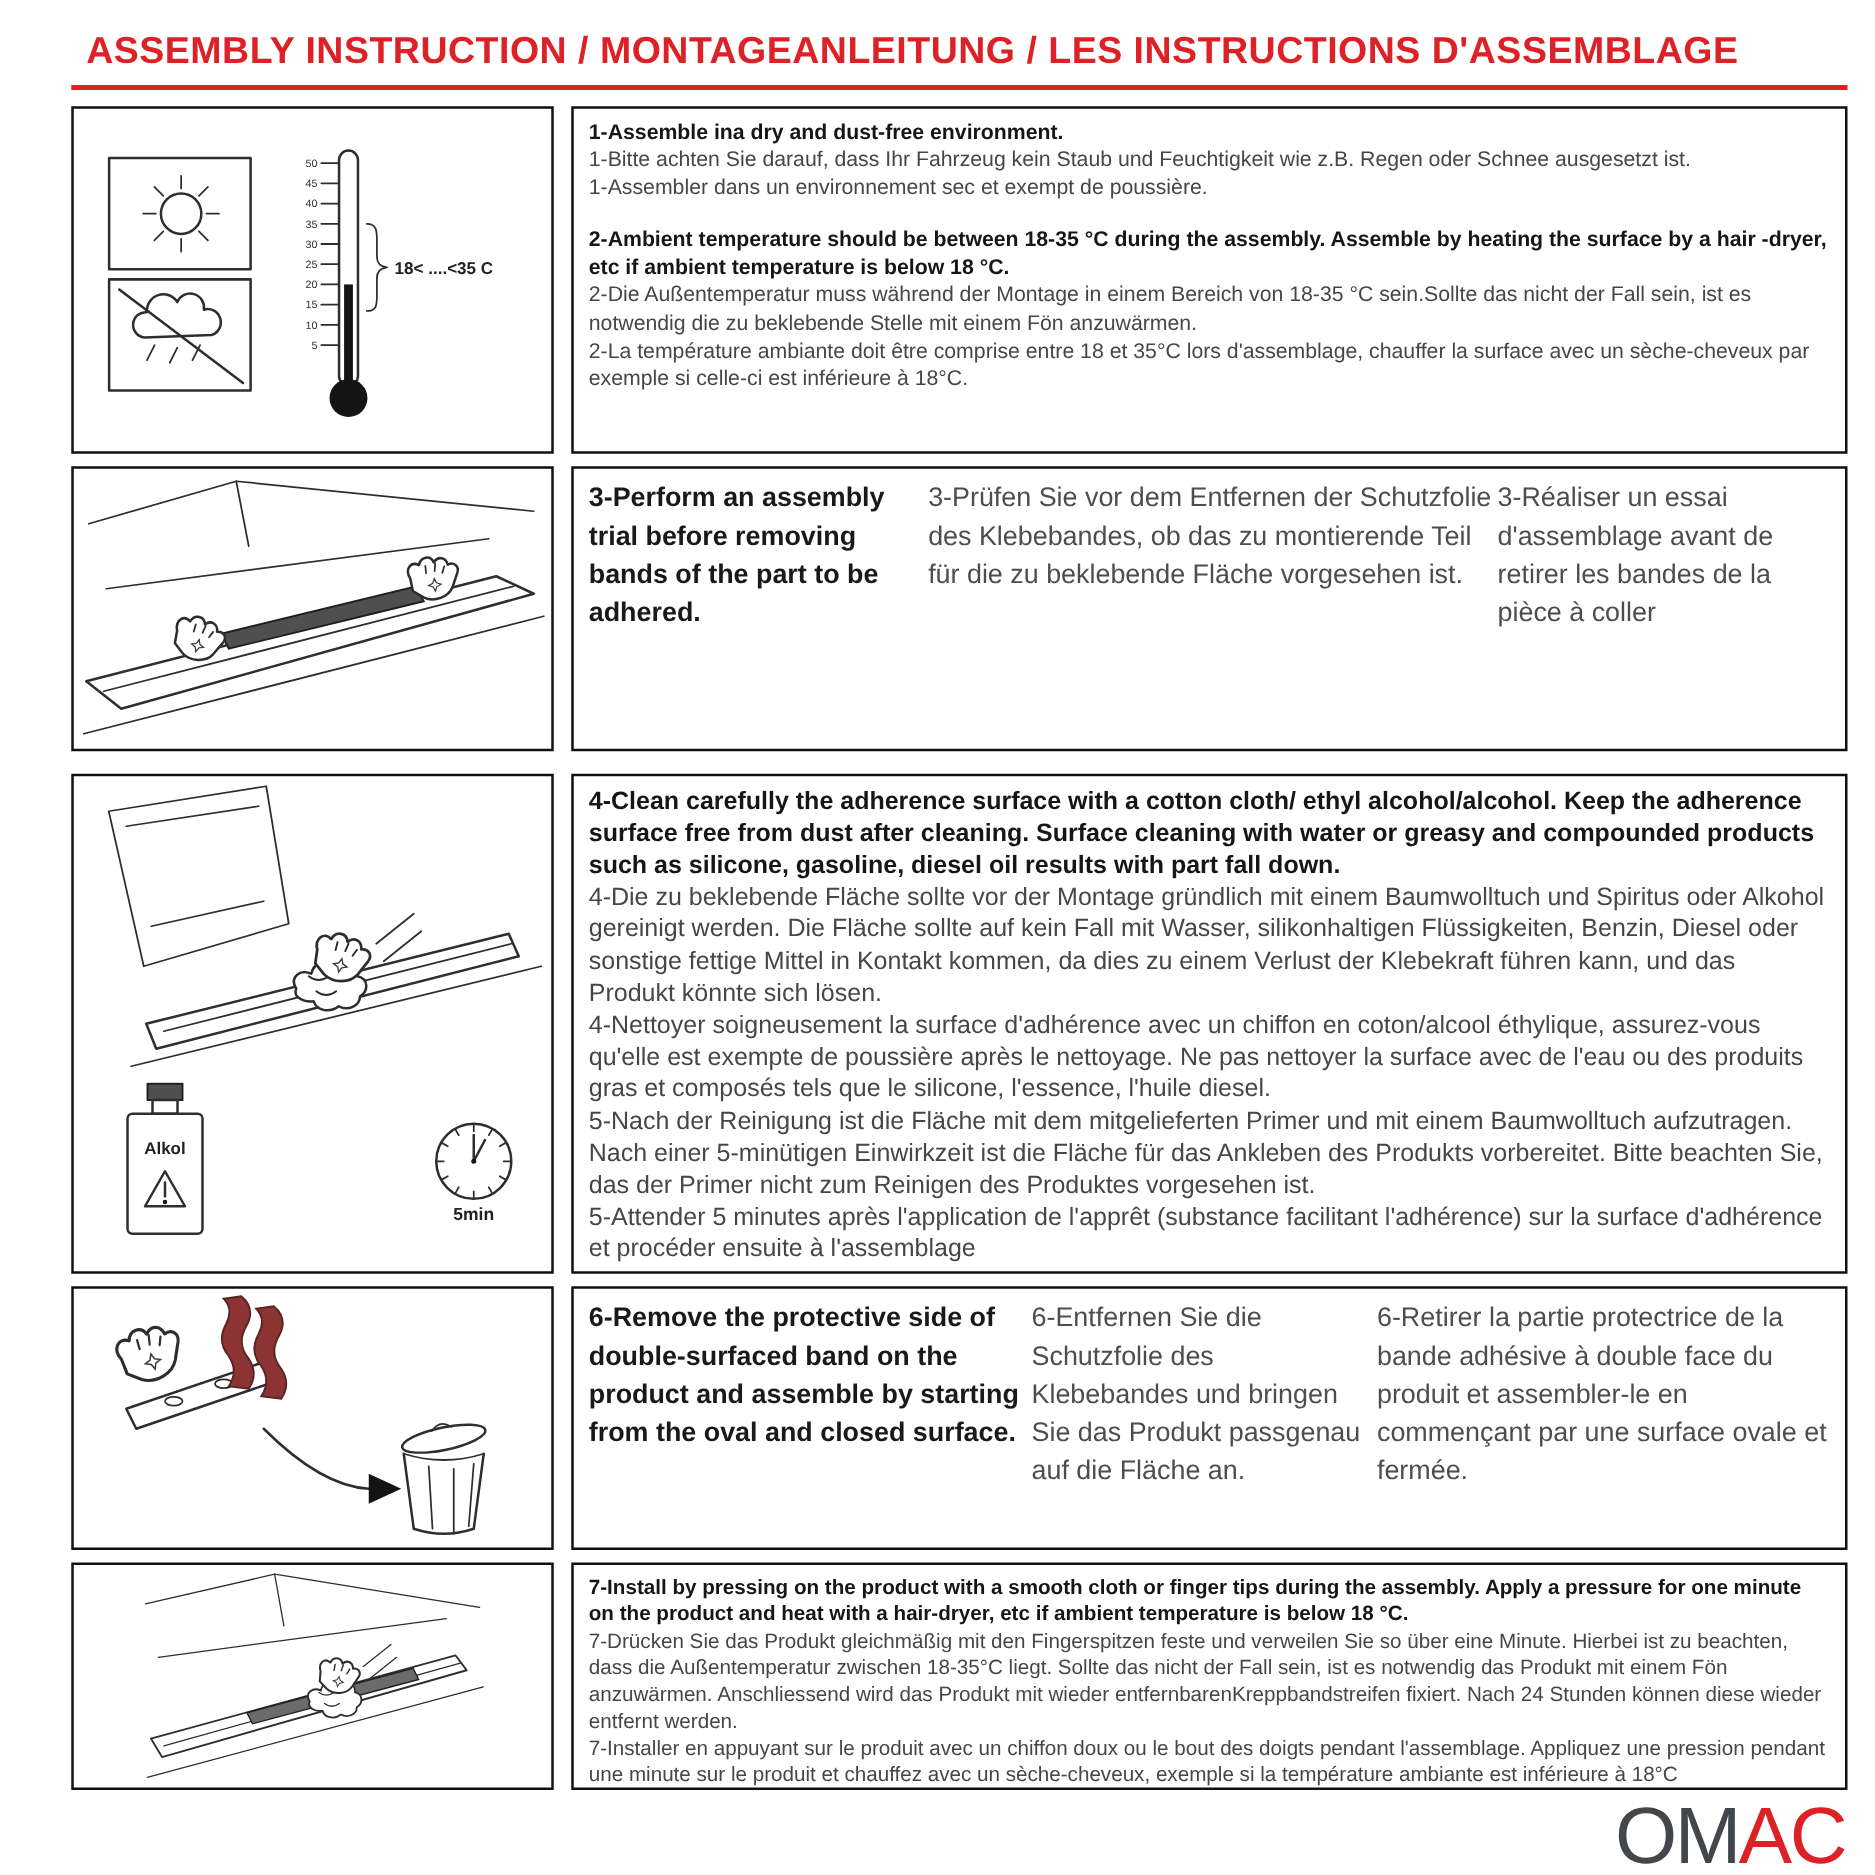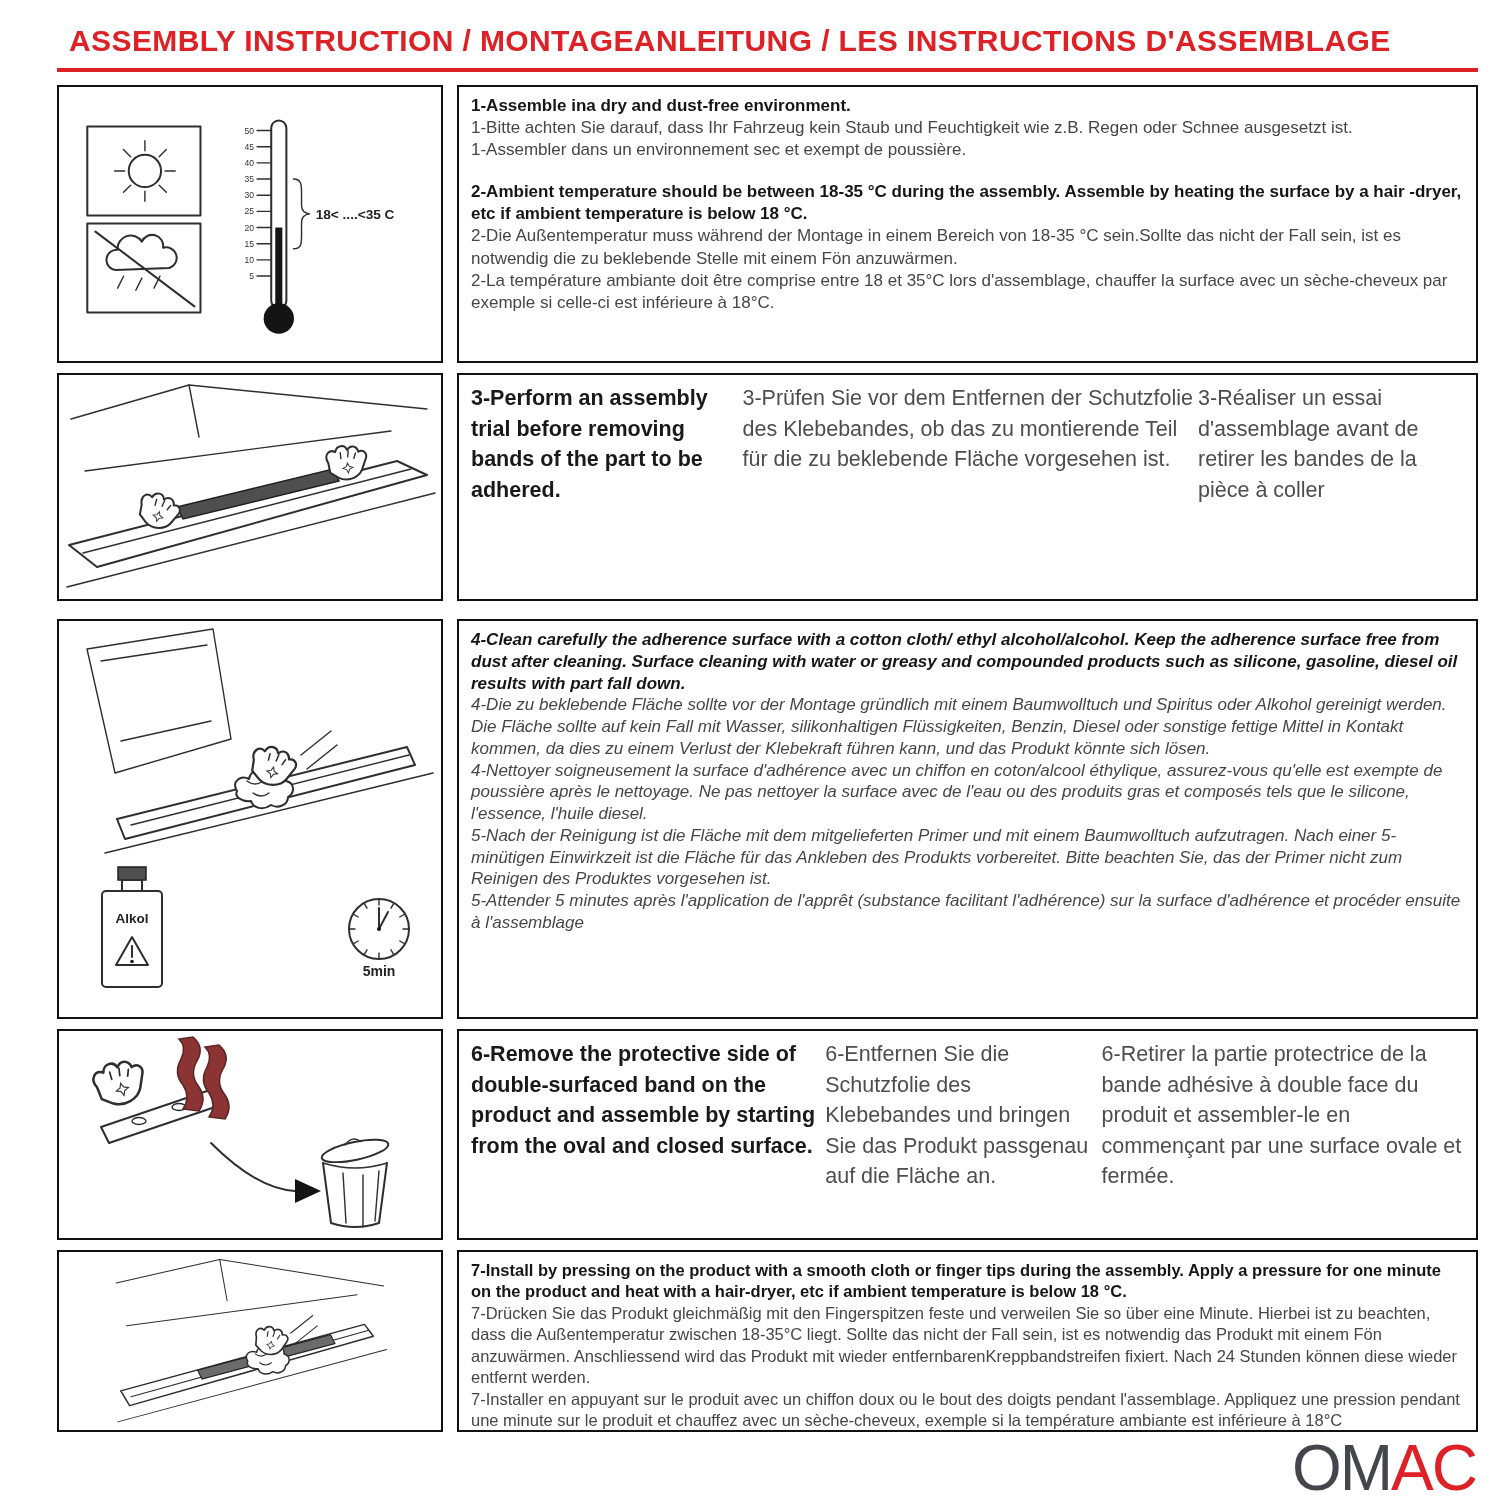--- a/index.html
+++ b/index.html
@@ -21,21 +21,21 @@
   }
   .illus-box svg{display:block;width:100%;height:100%;}
   .text-box{
     flex:1;border:2px solid #101010;background:#fff;
     padding:8px 14px 8px 12px;overflow:hidden;
   }
   .h1r{height:278px}.h2r{height:228px}.h3r{height:400px}.h4r{height:211px}.h5r{height:182px}
   .p{font-size:17px;line-height:1.3;color:#464646;margin:0;}
   .p.bold{font-weight:700;color:#161616;}
   .p.mt{margin-top:20px;}
-  .row3 .p{font-size:17px;line-height:1.28;font-style:italic;}
+  .row3 .p{font-size:20px;line-height:1.28;}
   .row3 .p.mt{margin-top:14px;}
   .row5 .p{font-size:16.5px;line-height:1.3;}
   .big{display:flex;flex-direction:row;justify-content:center;}
   .big .p{font-size:21.5px;line-height:1.42;color:#4d4d4d;}
   .big .p.bold{color:#191919;}
   
   .sk{fill:none;stroke:#2e2e2e;stroke-width:2;stroke-linecap:round;stroke-linejoin:round;}
   .thin{stroke-width:1.4;}
   .skf{fill:#ffffff;stroke:#2e2e2e;stroke-width:2;stroke-linejoin:round;stroke-linecap:round;}
   .darkfill{fill:#4f4f4f;stroke:#1f1f1f;stroke-width:1.5;}

